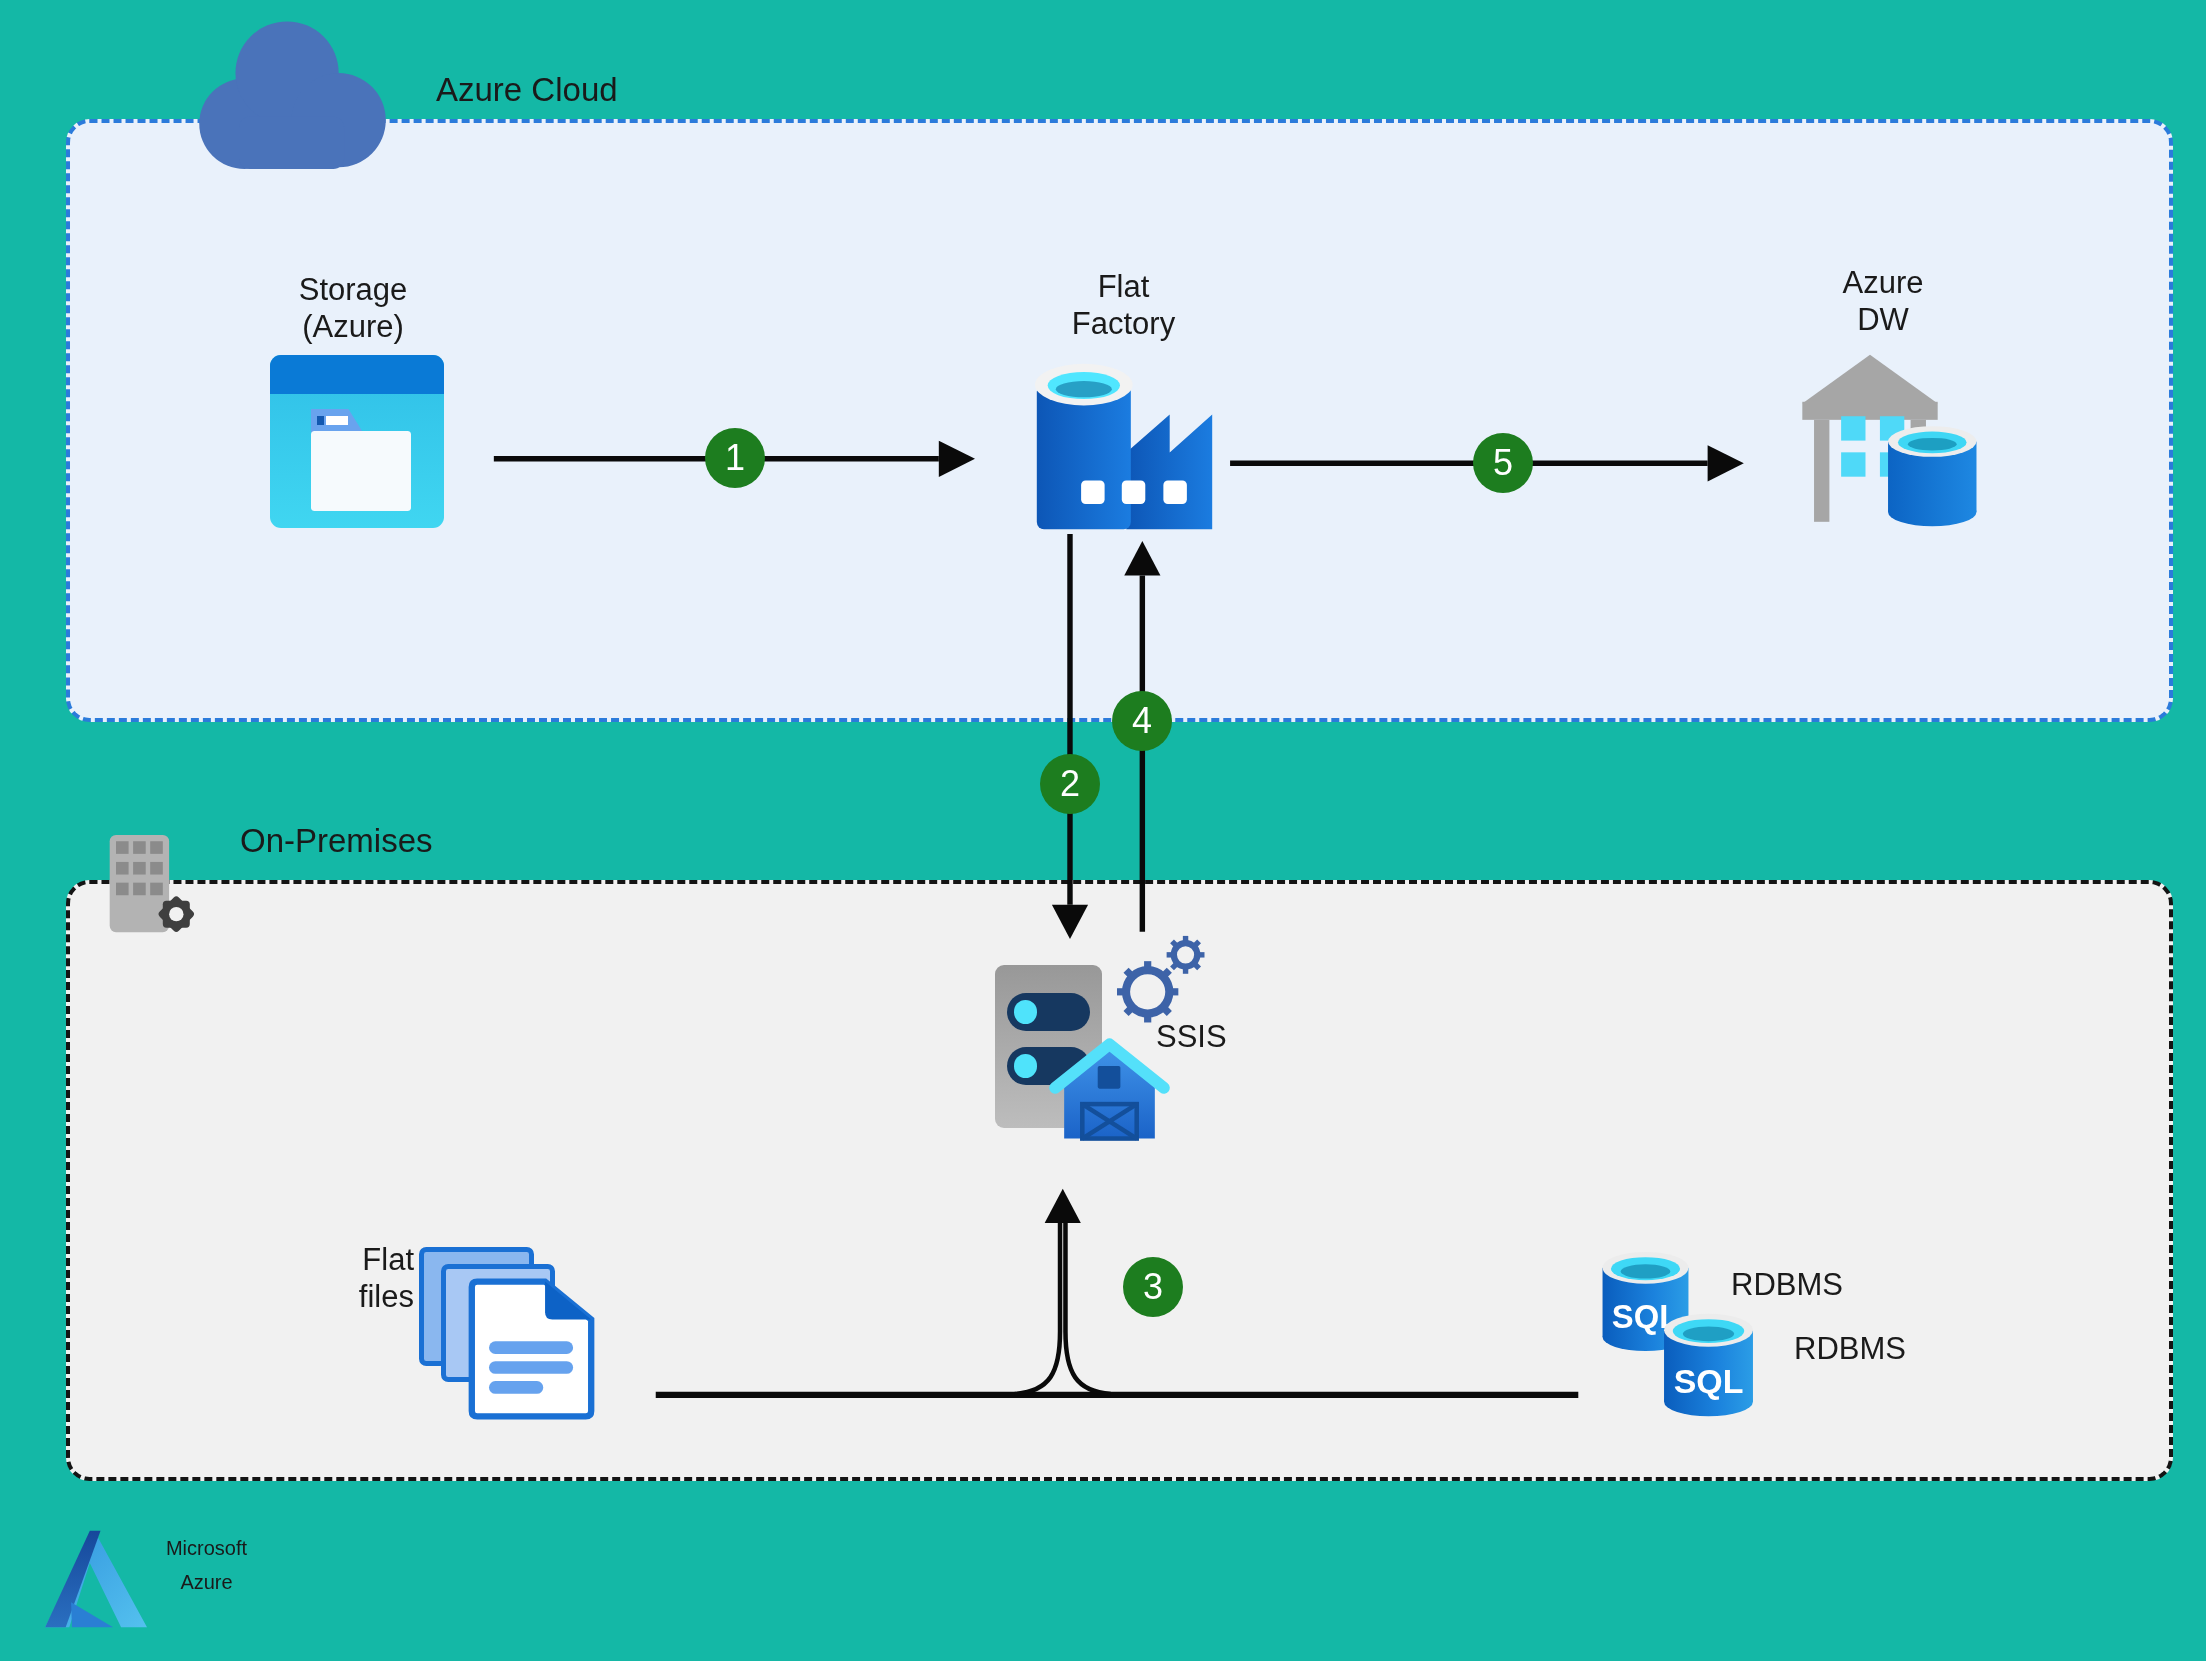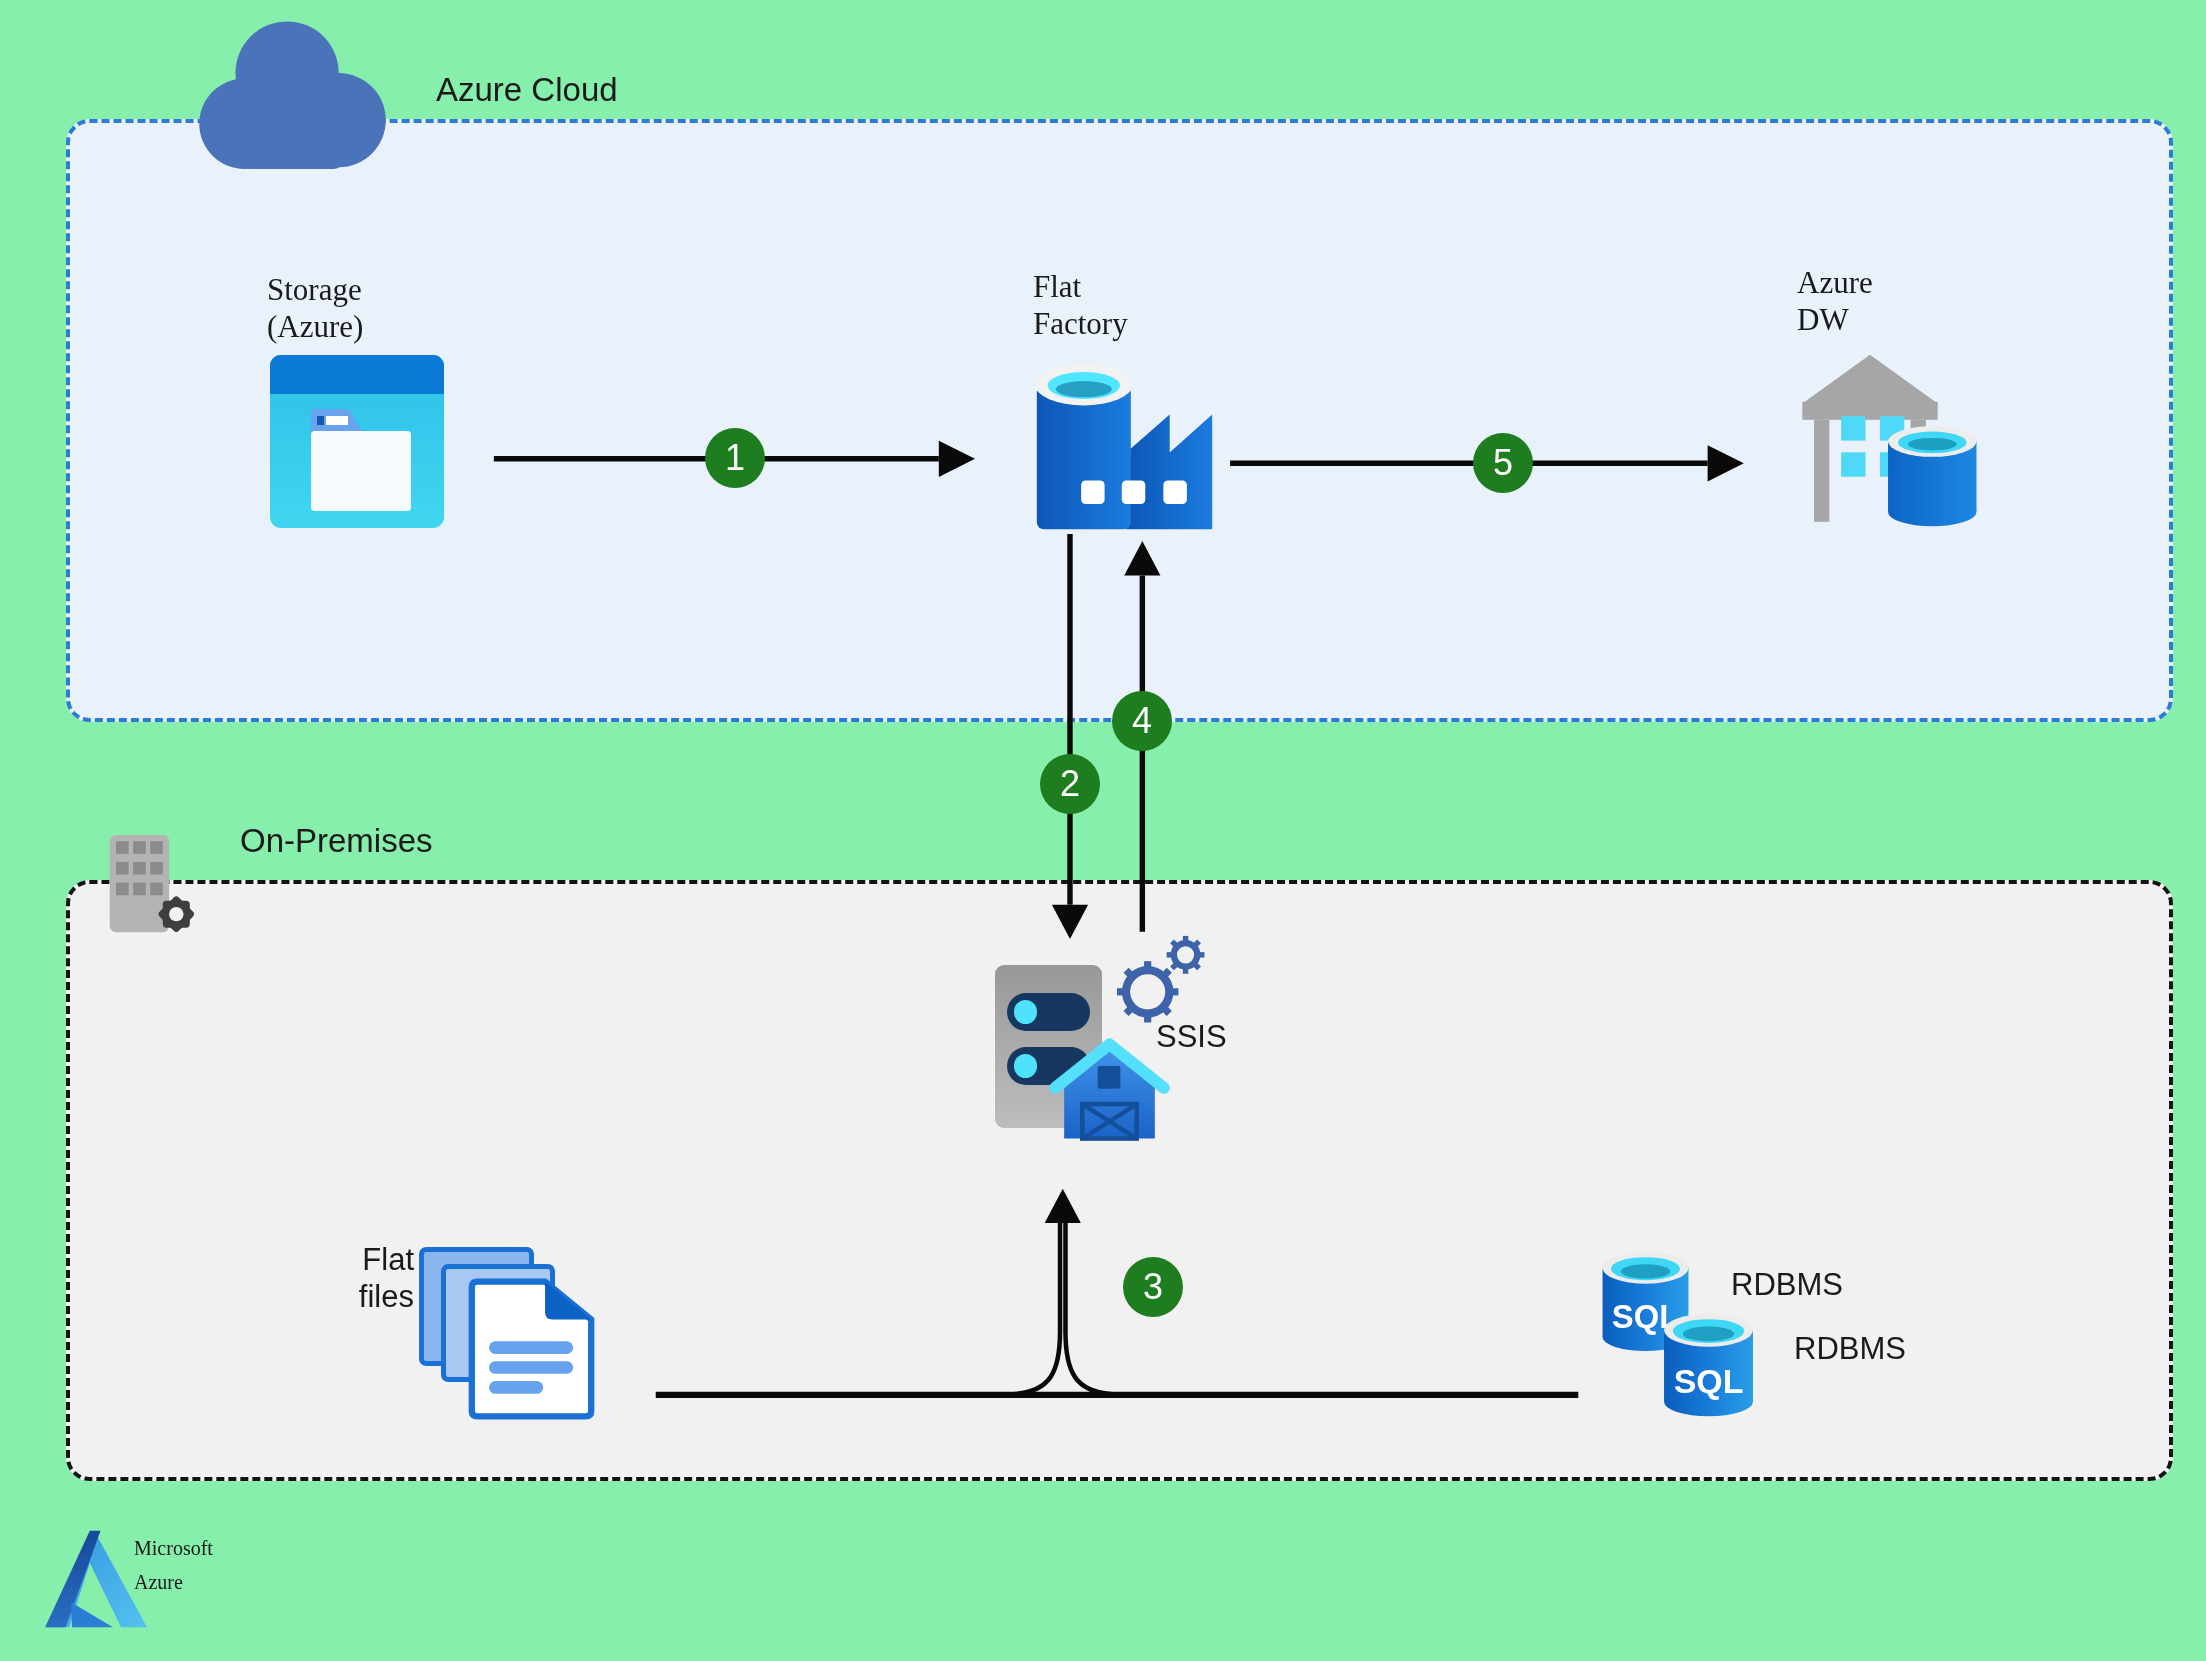--- a/index.html
+++ b/index.html
@@ -1,23 +1,23 @@
 <!DOCTYPE html>
 <html style="font-size:14.5px"><head>
 <meta charset="utf-8">
 <style>
   html,body{margin:0;padding:0;background:#fff;}
-  .canvas{position:relative;width:2206px;height:1662px;background:#86efac;
+  .canvas{position:relative;width:2206px;height:1662px;background:#14b8a6;
     font-family:"Liberation Sans",sans-serif;color:#1a1a1a;overflow:hidden;}
   .region{position:absolute;box-sizing:border-box;border-radius:23.5px;}
   .region.azure{left:66px;top:119px;width:2107px;height:603px;background:#e9f1fb;border:4.5px dashed #2b7bdb;}
   .region.onprem{left:66px;top:880px;width:2107px;height:601px;background:#f1f1f1;border:4.5px dashed #141414;}
   .abs{position:absolute;}
   .lbl{position:absolute;font-size:31px;line-height:37px;}
-  .lbl.c{text-align:left;font-family:Liberation Serif, serif;}
+  .lbl.c{text-align:center;}
   .lbl.r{text-align:right;}
   .region-lbl{position:absolute;font-size:33px;line-height:36px;}
   .step{position:absolute;width:60px;height:60px;border-radius:50%;background:#1d7d1f;color:#ffffff;
     display:flex;align-items:center;justify-content:center;font-size:36px;}
   svg{display:block;}
   
   .storage-icon{position:absolute;left:270px;top:355px;width:174px;height:173px;border-radius:11px;
     overflow:hidden;background:linear-gradient(180deg,#2fbfe7 0%,#40d6f1 100%);}
   .storage-top{position:absolute;left:0;top:0;width:100%;height:39px;background:#0a7ad6;}
   .folder-tab{position:absolute;left:41px;top:54px;width:52px;height:23.5px;background:#69a3ee;

